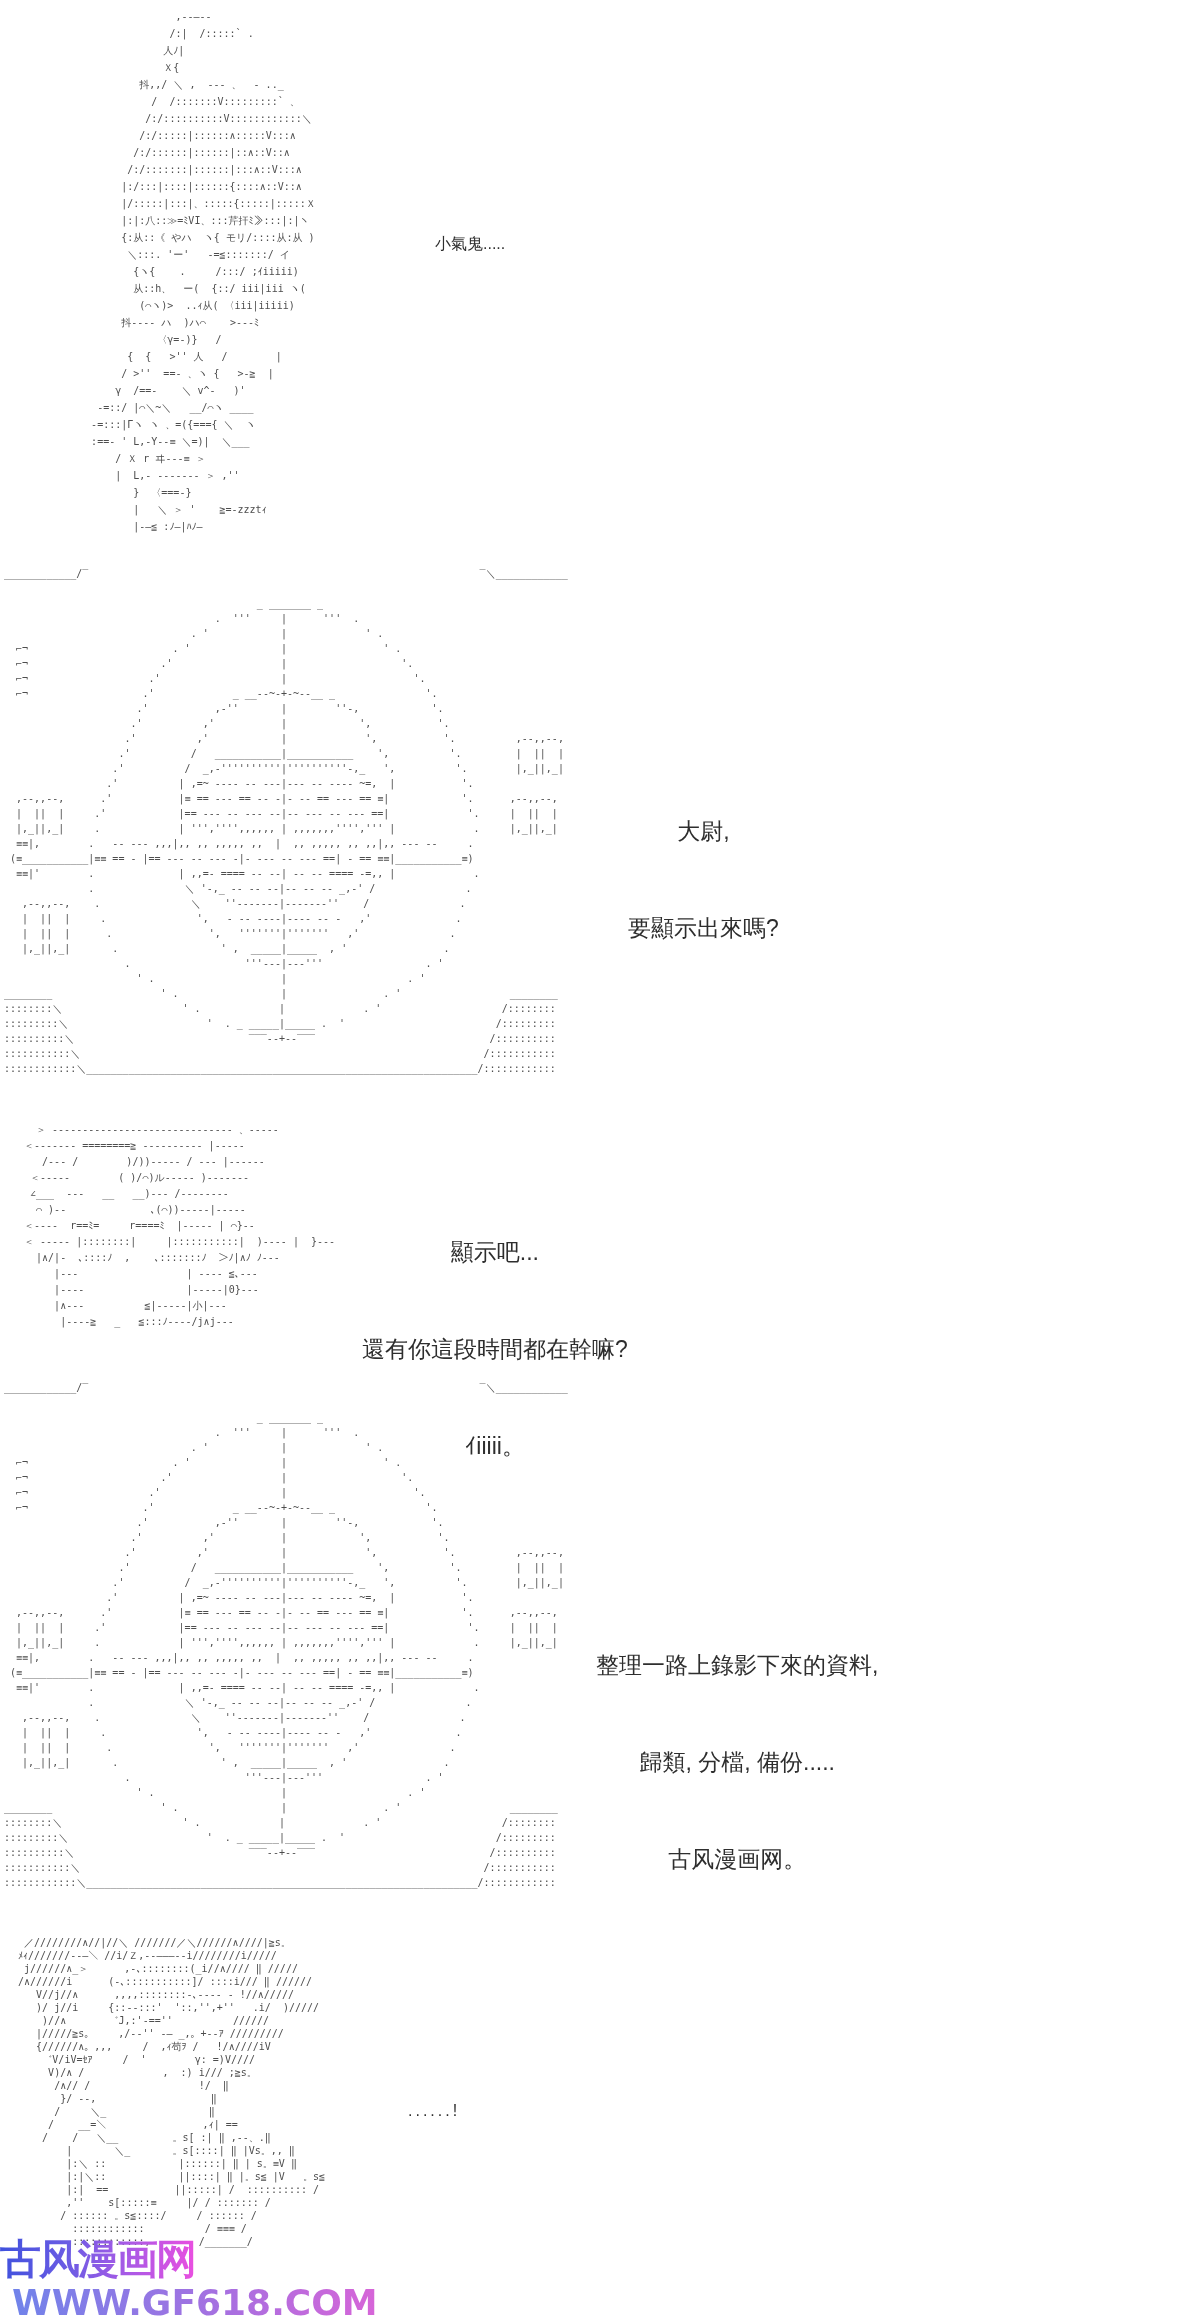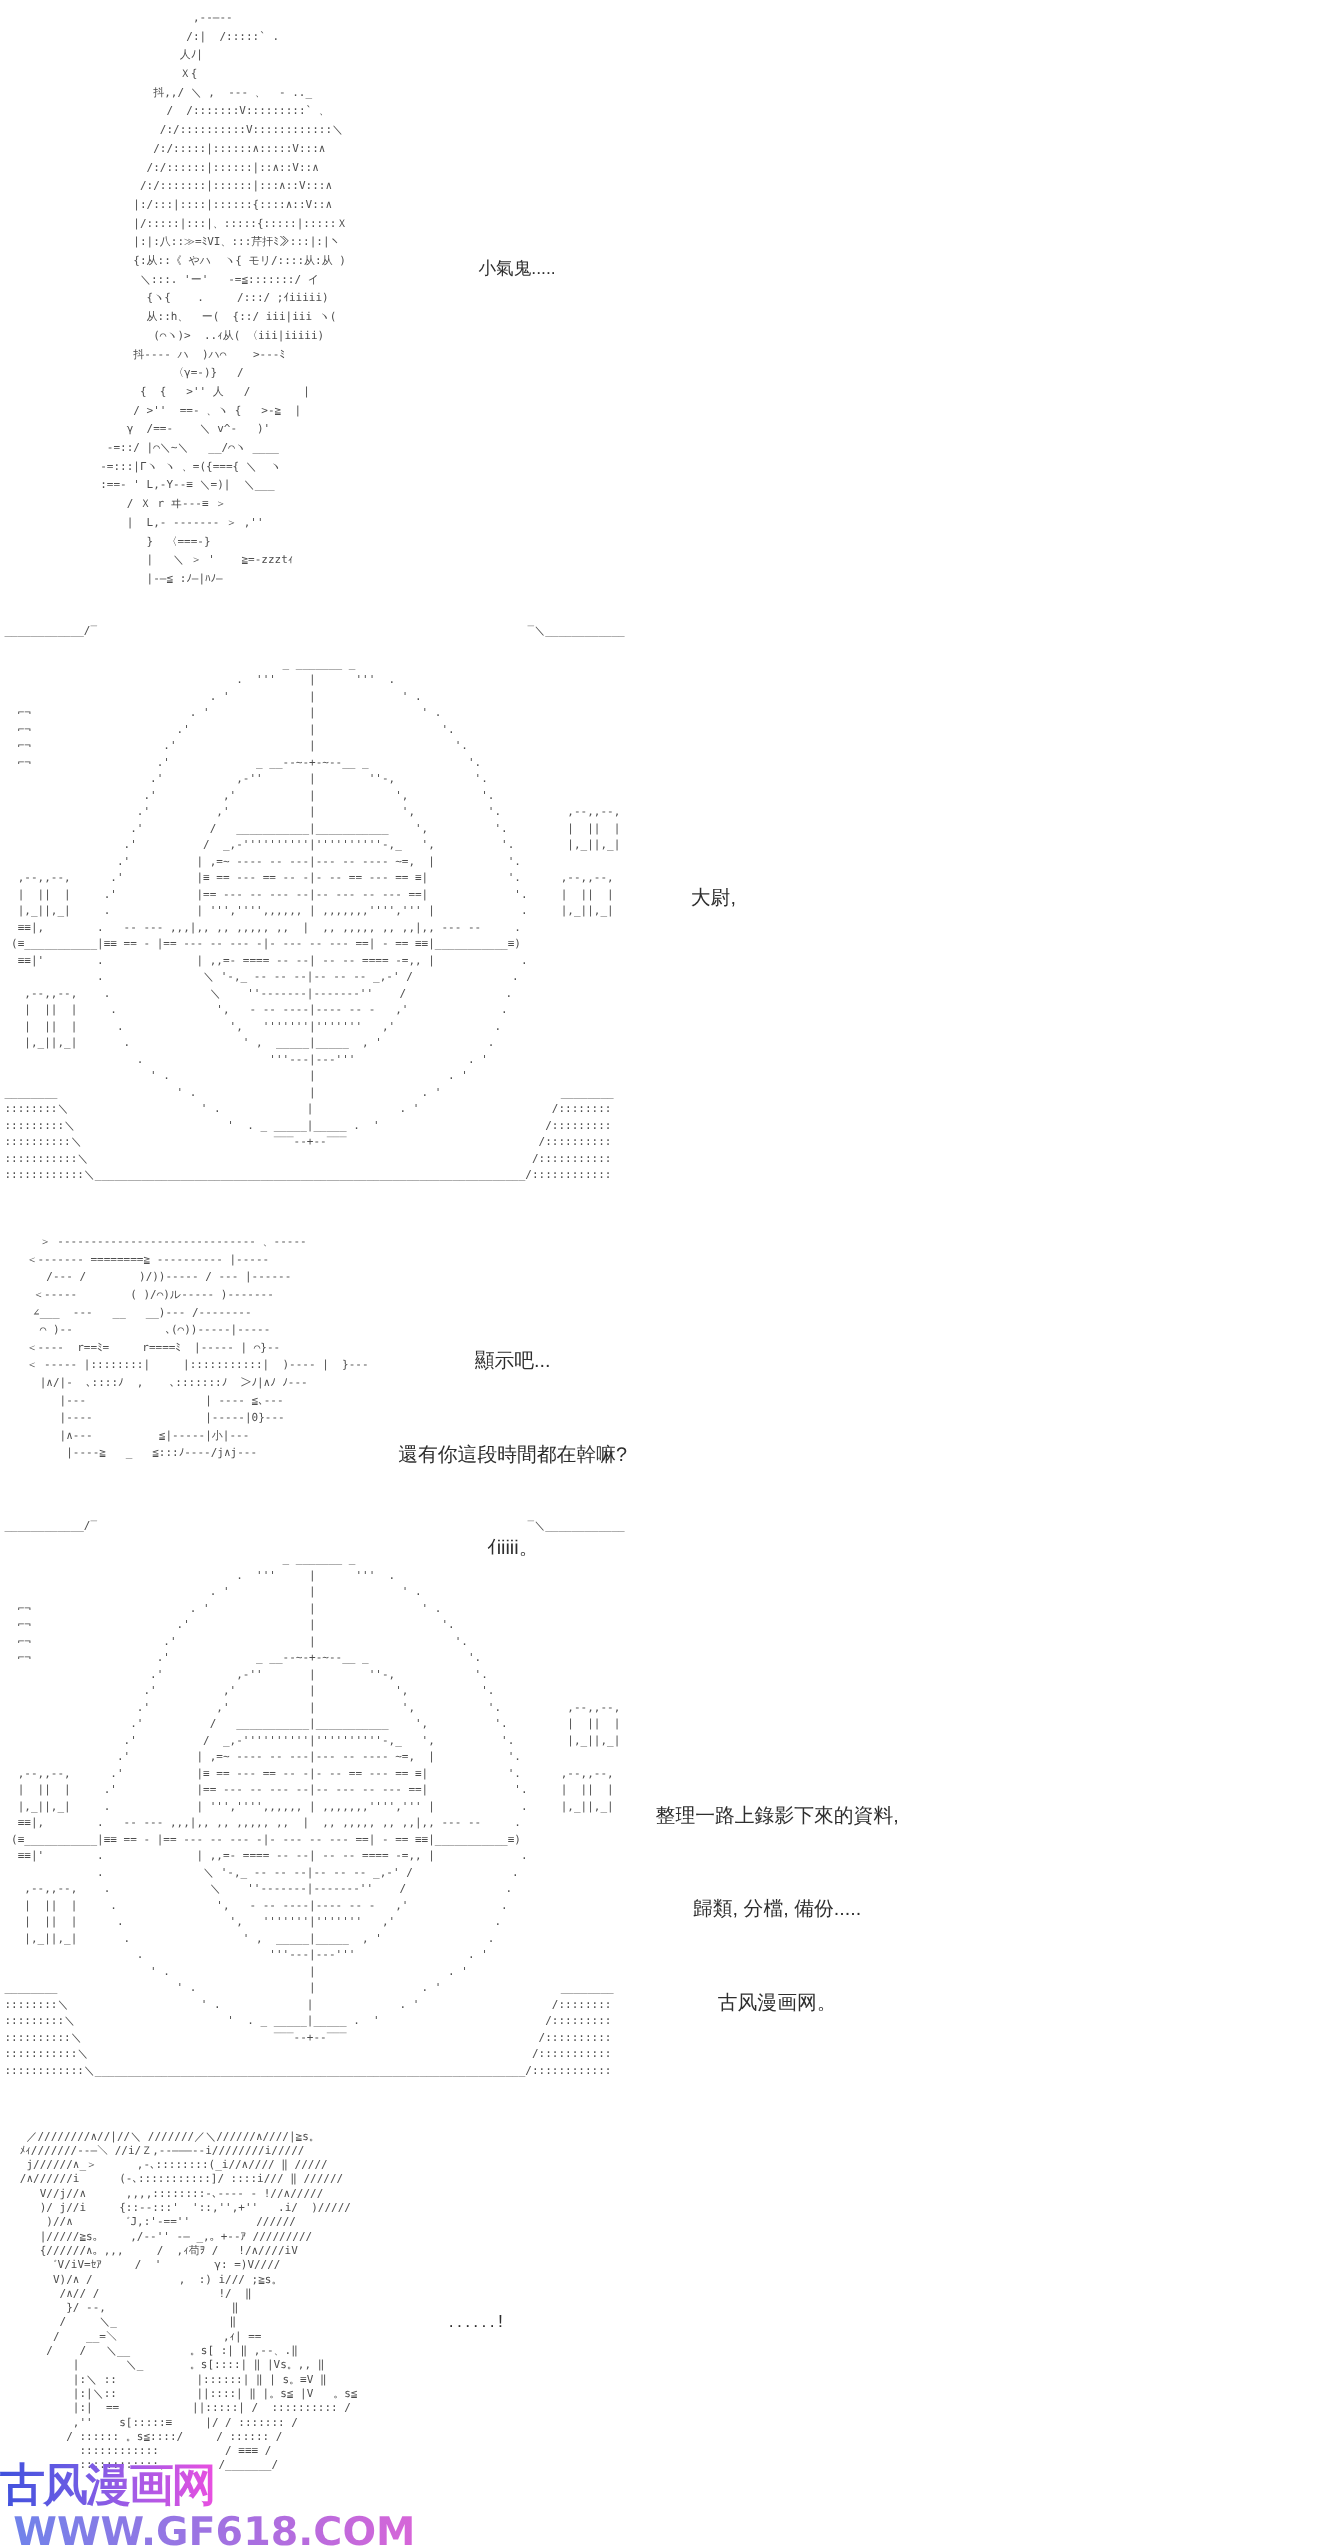--- a/index.html
+++ b/index.html
@@ -11,21 +11,21 @@
     position:absolute;margin:0;
     font-family:"DejaVu Sans Mono",monospace;
     color:#4d4d4d;white-space:pre;
   }
   #art1{left:55px;top:8px;font-size:10px;line-height:17px;}
   #art2{left:4px;top:566px;font-size:10px;line-height:15px;}
   #art3{left:18px;top:1122px;font-size:10px;line-height:16px;}
   #art4{left:4px;top:1380px;font-size:10px;line-height:15px;}
   #art5{left:12px;top:1936px;font-size:10px;line-height:13px;}
   .dlg{
-    position:absolute;color:#2e2e2e;font-size:18px;white-space:pre;
+    position:absolute;color:#2e2e2e;font-size:23px;white-space:pre;
     font-family:"Liberation Sans","DejaVu Sans",sans-serif;
   }
   .dlg div{height:43px;text-align:center;}
   #dlg1{left:435px;top:198px;font-size:16px;}
   #dlg2{left:628px;top:762px;}
   #dlg3{left:362px;top:1183px;}
   #dlg4{left:596px;top:1596px;}
   #dlg5{left:408px;top:2066px;font-size:16px;letter-spacing:3px;}
   .wm-title{
     position:absolute;left:0px;top:2232px;
@@ -109,20 +109,21 @@
                     .                   '''---|---'''                 . '
                       ' .                     |                    . '
 ________                  ' .                 |                . '                  ________
 ::::::::＼                    ' .             |             . '                    /::::::::
 :::::::::＼                       '  . _ _____|_____ .  '                         /:::::::::
 ::::::::::＼                             ‾‾‾--+--‾‾‾                             /::::::::::
 :::::::::::＼                                                                   /:::::::::::
 ::::::::::::＼_________________________________________________________________/::::::::::::</pre>
 <div class="dlg" id="dlg2">
   <div>大尉,</div>
+  <div>要顯示出來嗎?</div>
 </div>
 
 <pre class="aa" id="art3">   ＞ ------------------------------ 、-----
  ＜------- ========≧ ---------- |-----
     /--- /        )/))----- / --- |------
   ＜-----        ( )/⌒)ル----- )-------
   ∠___  ---   __   __)--- /--------
    ⌒ )--              ､(⌒))-----|-----
  ＜----  r==ﾐ=     r====ﾐ  |----- | ⌒}--
  ＜ ----- |::::::::|     |:::::::::::|  )---- |  }---

